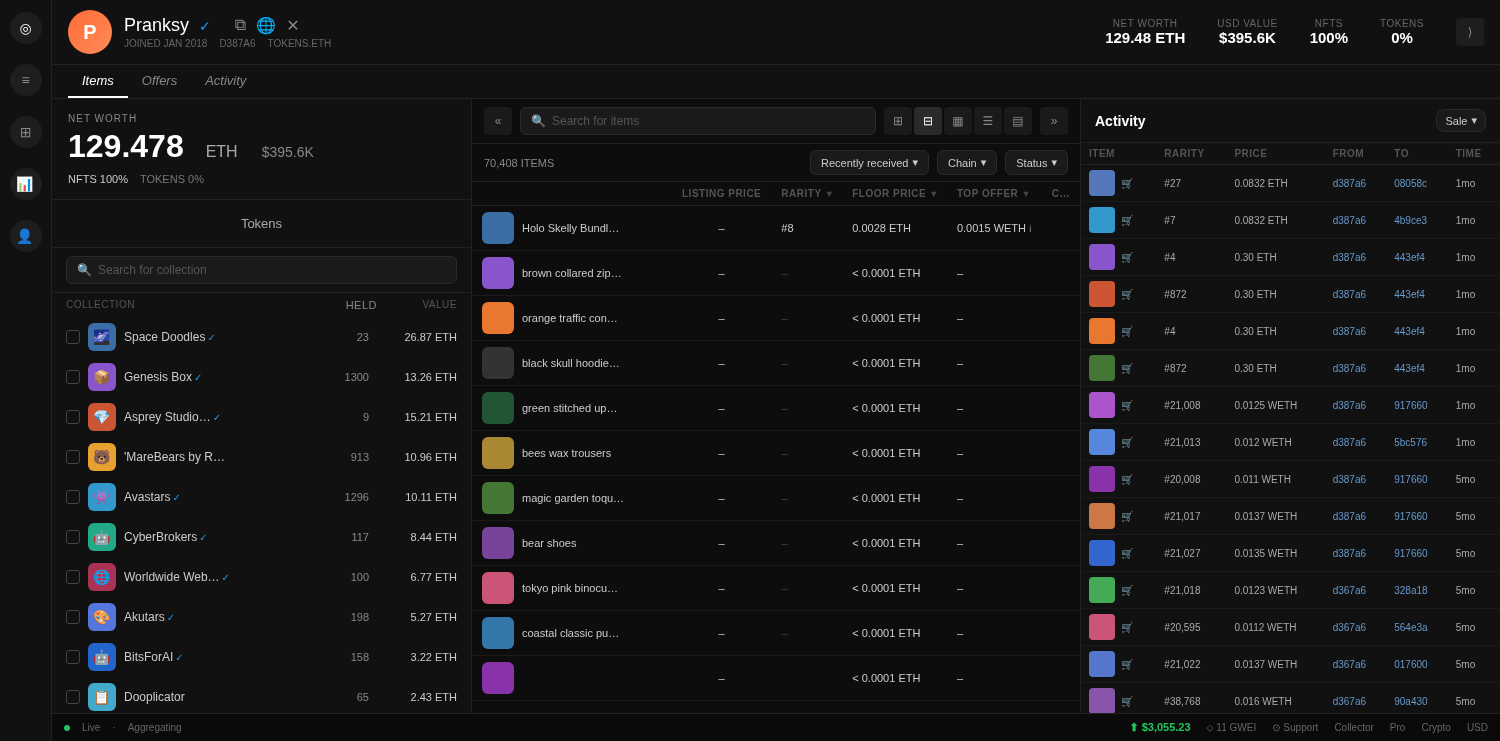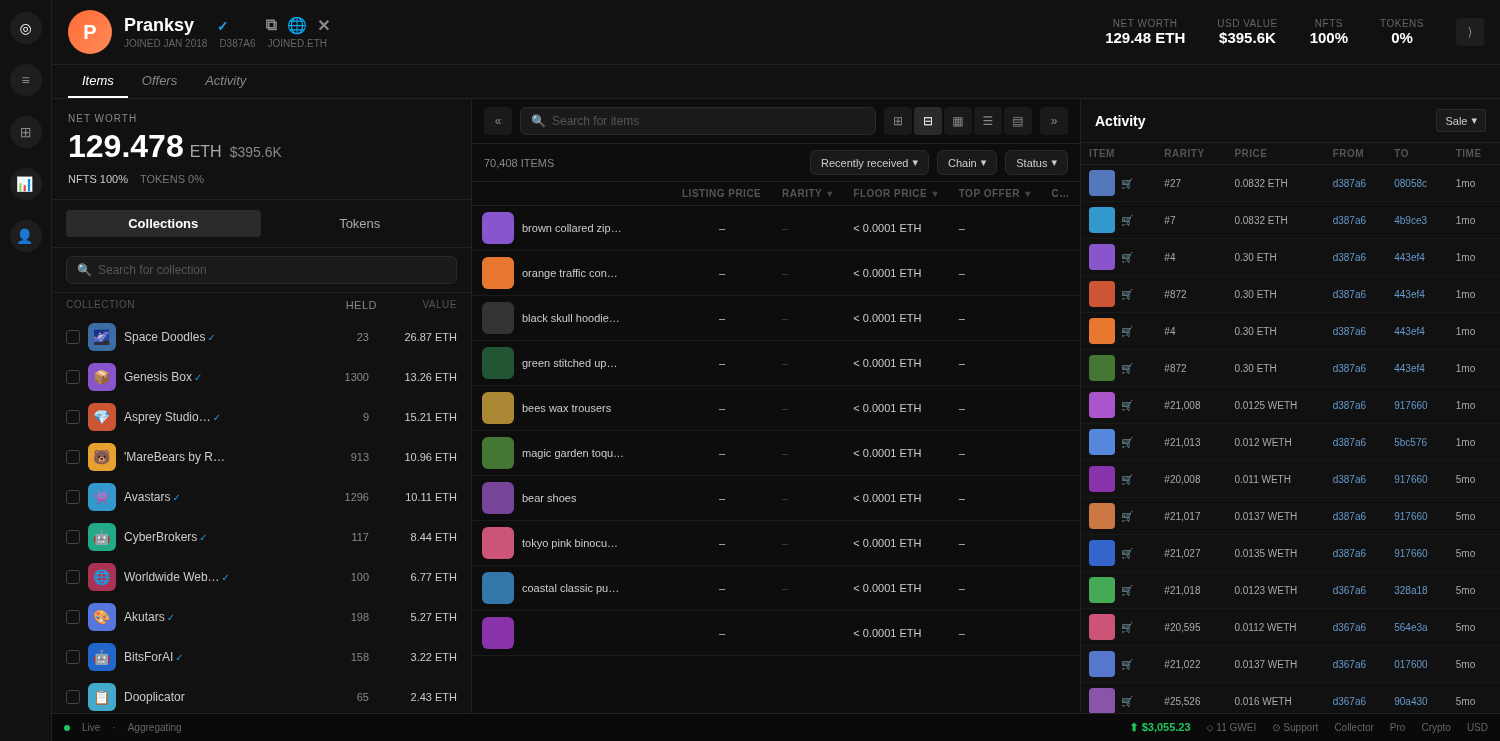--- a/index.html
+++ b/index.html
@@ -70,26 +70,25 @@
       background: linear-gradient(135deg, #ff6b35, #ff8c5a);
       display: flex;
       align-items: center;
       justify-content: center;
       font-size: 20px;
       font-weight: bold;
       color: #fff;
     }
     .user-info .username {
       font-size: 18px;
-      font-weight: bold;
+      font-weight: normal;
       color: #fff;
       display: flex;
       align-items: center;
-      gap: 23px;
-      justify-content: space-between;
+      gap: 10px;
     }
     .verified-badge {
       color: #1d9bf0;
       font-size: 14px;
     }
     .user-meta {
       font-size: 10px;
       color: #666;
       display: flex;
       gap: 12px;
@@ -455,21 +454,21 @@
       border-bottom: 1px solid #222;
     }
     .activity-title {
       font-size: 14px;
       font-weight: 600;
       color: #fff;
     }
     .sale-filter {
       background: #1a1a1a;
       border: 1px solid #2a2a2a;
-      border-radius: 2px;
+      border-radius: 8px;
       padding: 4px 8px;
       color: #ccc;
       font-size: 11px;
       display: flex;
       align-items: center;
       gap: 4px;
       cursor: pointer;
     }
     .activity-table {
       width: 100%;
@@ -560,21 +559,21 @@
           <span class="verified-badge">✓</span>
           <div class="header-icons">
             <span class="header-icon">⧉</span>
             <span class="header-icon">🌐</span>
             <span class="header-icon">✕</span>
           </div>
         </div>
         <div class="user-meta">
           <span>JOINED JAN 2018</span>
           <span>D387A6</span>
-          <span>JOINED.ETH</span>
+          <span>TOKENS.ETH</span>
         </div>
       </div>
     </div>
     <div class="header-right">
       <div class="stat-block">
         <div class="stat-label">NET WORTH</div>
         <div class="stat-value">
           <span>129.48</span> ETH
         </div>
       </div>
@@ -598,34 +597,33 @@
     <div class="nav-tab active">Items</div>
     <div class="nav-tab">Offers</div>
     <div class="nav-tab">Activity</div>
   </div>
 
   <div class="content-area">
 
     <div class="sidebar">
       <div class="net-worth-box">
         <div class="nw-label">NET WORTH</div>
-        <div style="display:flex;align-items:baseline;gap:0;">
+        <div style="display:flex;align-items:baseline;gap:16px;">
           <span class="nw-value">129.478</span>
           <span class="nw-eth">ETH</span>
           <span class="nw-usd">$395.6K</span>
         </div>
         <div class="nw-stats">
           <span class="nw-highlight">NFTS 100%</span>
           &nbsp;&nbsp;
           <span>TOKENS 0%</span>
         </div>
       </div>
 
       <div class="toggle-row">
-        <div class="toggle-btn active">Collections</div>
         <div class="toggle-btn">Tokens</div>
       </div>
 
       <div class="search-bar">
         <div class="search-input">
           <span>🔍</span>
           <span style="color:#555;">Search for collection</span>
         </div>
       </div>
 
@@ -751,20 +749,33 @@
               <th>RARITY <span class="sort-icon">▾</span></th>
               <th>FLOOR PRICE <span class="sort-icon">▾</span></th>
               <th>TOP OFFER <span class="sort-icon">▾</span></th>
               <th>C…</th>
             </tr>
           </thead>
           <tbody id="items-tbody">
               <tr>
     <td>
       <div class="item-name-cell">
+        <div class="item-thumb" style="background:#3b6ea5;"></div>
+        <span>Holo Skelly Bundl…</span>
+      </div>
+    </td>
+    <td class="dash-cell">–</td>
+    <td class="rarity-cell">#8</td>
+    <td>0.0028 ETH</td>
+    <td>0.0015 WETH <span style="color:#888;font-size:10px;">ℹ</span></td>
+    <td></td>
+  </tr>
+              <tr>
+    <td>
+      <div class="item-name-cell">
         <div class="item-thumb" style="background:#8855cc;"></div>
         <span>brown collared zip…</span>
       </div>
     </td>
     <td class="dash-cell">–</td>
     <td class="rarity-cell"><span style="color:#444">–</span></td>
     <td>&lt; 0.0001 ETH</td>
     <td>–</td>
     <td></td>
   </tr>
@@ -1093,21 +1104,21 @@
     <td style="color:#6699cc;">017600</td>
     <td>5mo</td>
   </tr>
               <tr>
     <td>
       <div class="item-cell">
         <div class="activity-thumb" style="background:#8855aa;border-radius:4px;width:26px;height:26px;"></div>
         <span class="cart-icon">🛒</span>
       </div>
     </td>
-    <td class="rarity-tag">#25,526</td>
+    <td class="rarity-tag">#38,768</td>
     <td>0.016 WETH</td>
     <td style="color:#6699cc;">d367a6</td>
     <td style="color:#6699cc;">90a430</td>
     <td>5mo</td>
   </tr>
             </tbody>
         </table>
       </div>
     </div>
 

